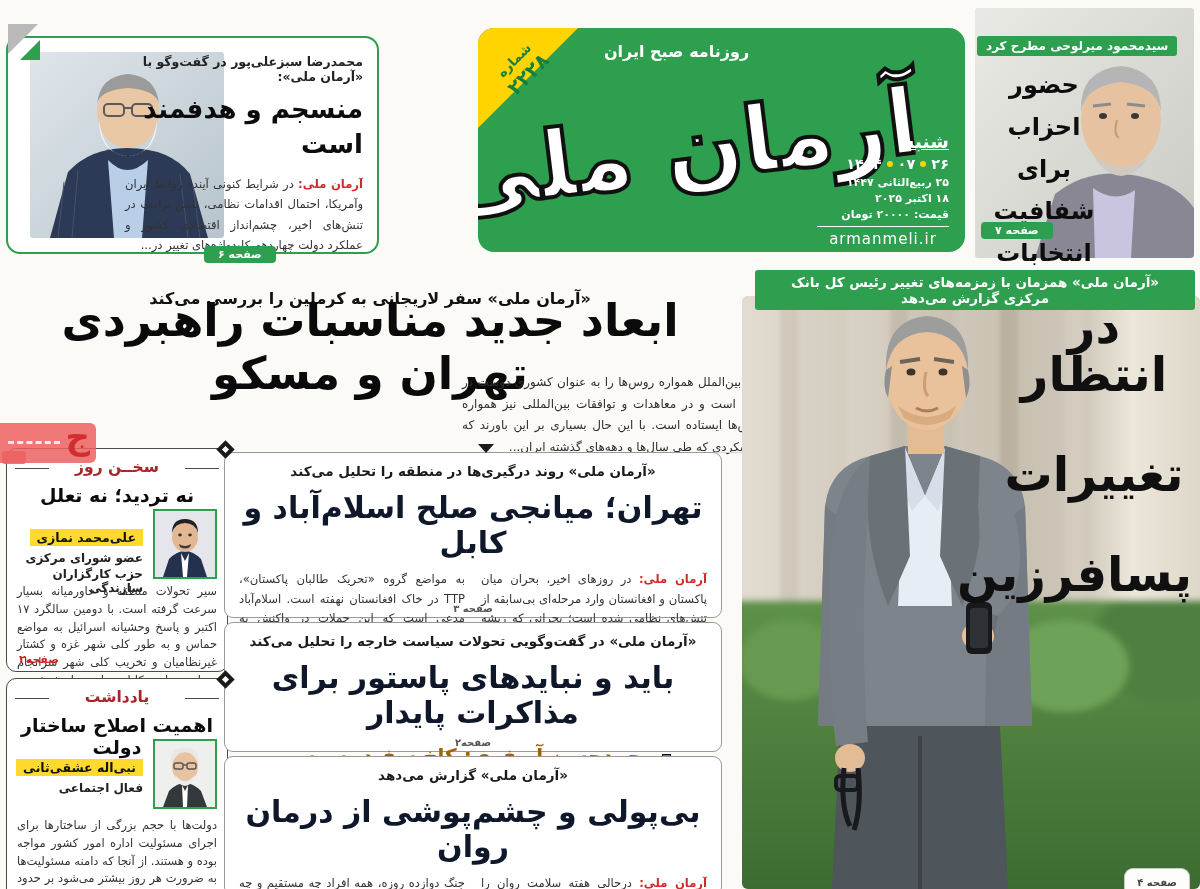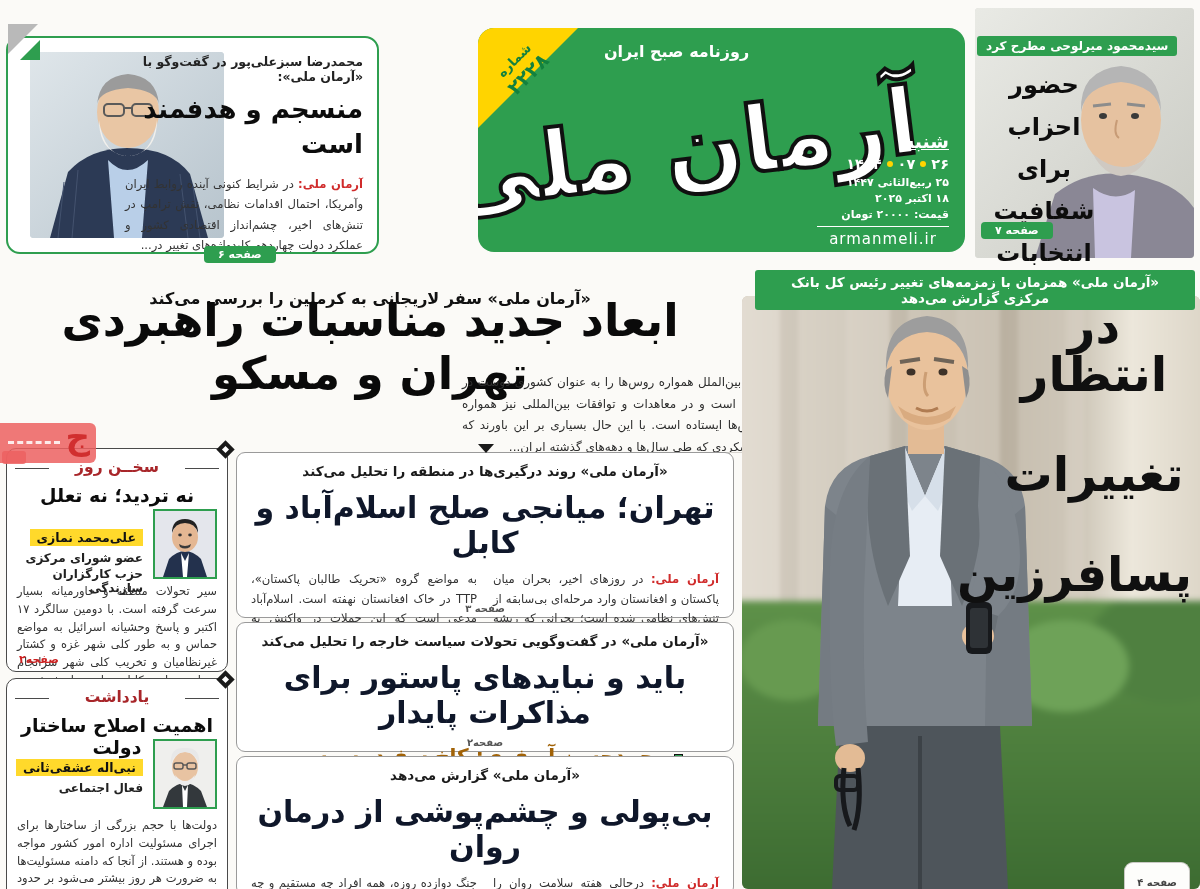--- a/index.html
+++ b/index.html
@@ -67,21 +67,21 @@
   .sb-photo { position:absolute; right:10px; width:64px; height:70px; border:2px solid #2e9e4f; background:#e8e8ee; overflow:hidden; }
   .sb1 .sb-photo { top:60px; } .sb2 .sb-photo { top:60px; }
   .sb-name { position:absolute; right:84px; background:#ffd92b; padding:1px 7px; font-weight:bold; font-size:12.5px; color:#111; }
   .sb1 .sb-name { top:80px; } .sb2 .sb-name { top:80px; }
   .sb-role { position:absolute; right:84px; font-size:12px; font-weight:bold; color:#222; text-align:right; }
   .sb-body { position:absolute; right:10px; left:10px; font-size:11.5px; line-height:1.55; text-align:justify; color:#333; }
   .sb1 .sb-body { top:134px; } .sb2 .sb-body { top:138px; }
   .sb-page { position:absolute; left:12px; bottom:5px; color:#cc2222; font-size:11px; font-weight:bold; }
 
   
-  .mid { position:absolute; left:236px; width:498px; border:1px solid #9a9a9a; border-radius:9px; background:#fff; text-align:center; }
+  .mid { position:absolute; left:224px; width:498px; border:1px solid #9a9a9a; border-radius:9px; background:#fff; text-align:center; }
   .m1 { top:452px; height:166px; }
   .m2 { top:622px; height:130px; }
   .m3 { top:756px; height:140px; }
   .mid-pointer { position:absolute; left:478px; top:444px; width:0; height:0; border-left:8px solid transparent; border-right:8px solid transparent; border-top:9px solid #1a1a1a; z-index:4;}
   .mid-kicker { margin-top:10px; font-size:13.5px; font-weight:bold; color:#1b1b1b; }
   .mid-headline { margin-top:11px; font-size:30px; font-weight:900; color:#0f172a; letter-spacing:-0.5px; }
   .mid-lead { display:flex; gap:16px; margin:10px 14px 0 14px; font-size:11.6px; line-height:1.7; text-align:justify; color:#333; }
   .mid-lead > div { flex:1; }
   .mid-page { position:absolute; left:0; right:0; bottom:3px; font-size:10px; color:#555; font-weight:bold; }
   .mid-bullet { margin-top:14px; font-size:20px; font-weight:700; color:#a16207; }
@@ -98,21 +98,21 @@
   .rs-green { position:absolute; left:-8px; right:-8px; bottom:-8px; height:50%; filter:blur(3px);
       background:
       radial-gradient(90px 70px at 12% 20%, #679a50 0 55%, transparent 60%),
       radial-gradient(120px 90px at 40% 10%, #578944 0 55%, transparent 62%),
       radial-gradient(110px 80px at 70% 22%, #6ea258 0 55%, transparent 60%),
       radial-gradient(140px 100px at 92% 15%, #4f8040 0 55%, transparent 62%),
       linear-gradient(#5e9149, #3c6b31); }
   .rs-man { position:absolute; left:28px; top:10px; }
   .rs-headline { position:absolute; right:8px; top:6px; width:196px; text-align:center; z-index:6; }
   .rs-headline div { font-size:48px; font-weight:900; color:#101010; line-height:1.0; margin-bottom:52px; letter-spacing:-1px; }
-  .rs-badge { position:absolute; right:10px; bottom:0; background:#fdfdfb; border:1px solid #c9c9c4; border-bottom:0; color:#444; font-size:10px; font-weight:bold; padding:14px 12px 1px; border-radius:9px 9px 0 0; z-index:7; }
+  .rs-badge { position:absolute; right:10px; bottom:0; background:#fdfdfb; border:1px solid #c9c9c4; border-bottom:0; color:#444; font-size:10px; font-weight:bold; padding:8px 12px 1px; border-radius:9px 9px 0 0; z-index:7; }
 </style>
 </head>
 <body>
 
 <div id="page">
 
   <div class="tl-fold-a"></div>
   <div class="tl-fold-b"></div>
   <div class="tl-box">
     <div class="tl-photo">

